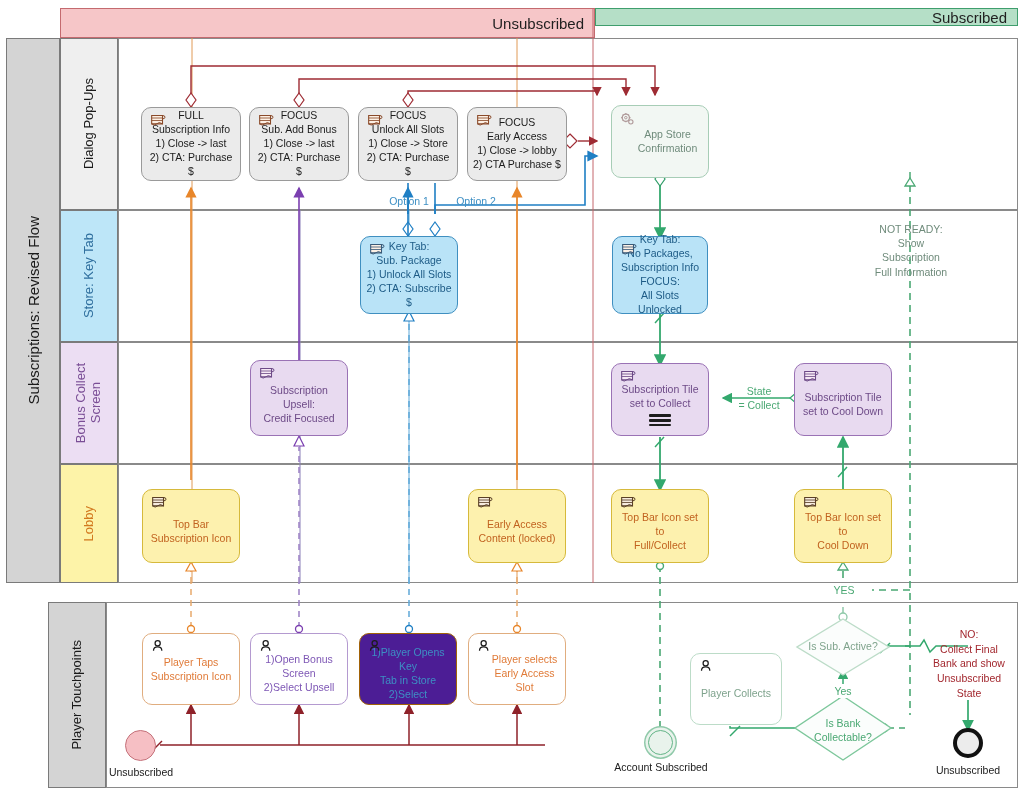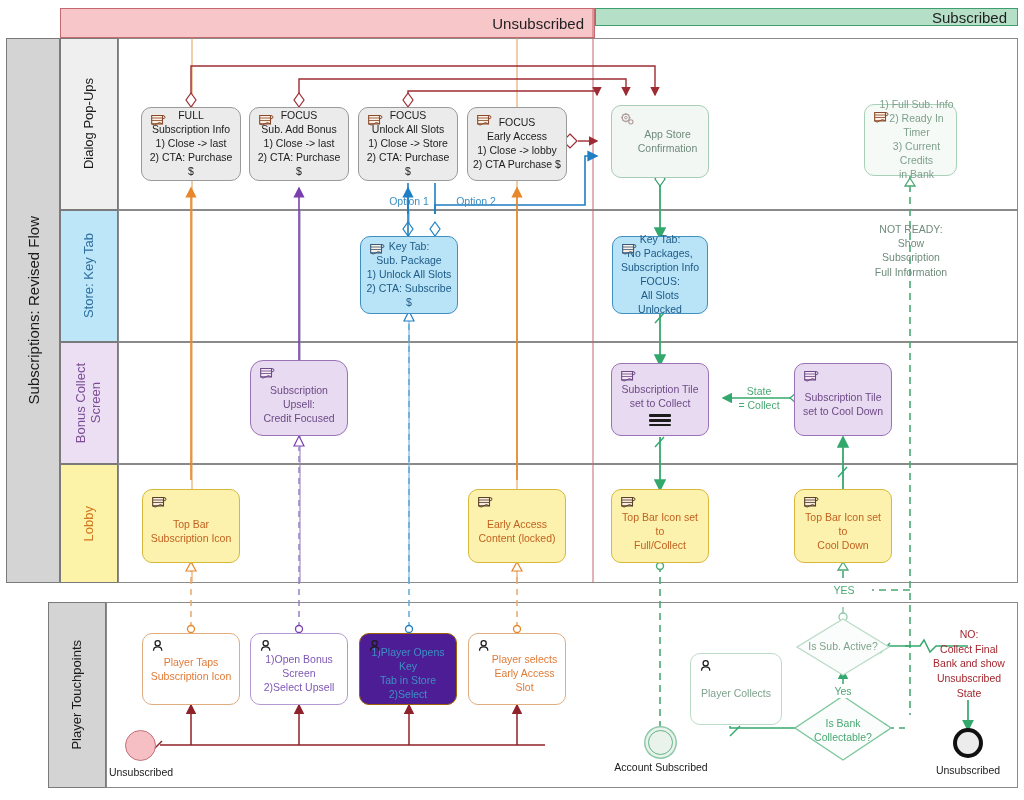--- a/index.html
+++ b/index.html
@@ -305,32 +305,20 @@
     <svg class="ico" viewBox="0 0 20 18">
       <circle cx="8" cy="8" r="4.3" fill="none" stroke="#b09a9a" stroke-width="1.5"></circle>
       <circle cx="8" cy="8" r="1.5" fill="none" stroke="#b09a9a" stroke-width="1.2"></circle>
       <path d="M8,2.4 v1.4 M8,12.2 v1.4 M2.4,8 h1.4 M12.2,8 h1.4 M4.2,4.2 l1,1 M10.8,10.8 l1,1 M11.8,4.2 l-1,1 M5.2,10.8 l-1,1" stroke="#b09a9a" stroke-width="1.4"></path>
       <circle cx="14" cy="13" r="2.6" fill="none" stroke="#b09a9a" stroke-width="1.3"></circle>
     </svg>
     <div class="txt">App Store
 Confirmation</div>
   </div>
 
-  <div class="node n-greenfaint" style="left:864px;top:104px;width:93px;height:72px;">
-    <svg class="ico" viewBox="0 0 20 18">
-      <path d="M3,3 h13 v10 h-13 z" fill="#fdf0e4" stroke="#8a4a2a" stroke-width="1.3"></path>
-      <path d="M3,6 h13 M3,9 h13" stroke="#8a4a2a" stroke-width="1"></path>
-      <path d="M16,3 q3,0 3,2 q0,2 -3,2" fill="none" stroke="#8a4a2a" stroke-width="1.2"></path>
-      <path d="M3,13 q3,3 6,0 q3,-3 7,0" fill="none" stroke="#8a4a2a" stroke-width="1.2"></path>
-    </svg>
-    <div class="txt" style="padding-left:12px;">1) Full Sub. Info
-2) Ready In Timer
-3) Current Credits
-in Bank</div>
-  </div>
 
   <div class="flab c-blue" style="left:380px;top:194px;width:58px;">Option 1</div>
   <div class="flab c-blue" style="left:447px;top:194px;width:58px;">Option 2</div>
 
   <div class="node n-blue" style="left:360px;top:236px;width:98px;height:78px;">
     <svg class="ico" viewBox="0 0 20 18">
       <path d="M3,3 h13 v10 h-13 z" fill="#fdf0e4" stroke="#3a5a78" stroke-width="1.3"></path>
       <path d="M3,6 h13 M3,9 h13" stroke="#3a5a78" stroke-width="1"></path>
       <path d="M16,3 q3,0 3,2 q0,2 -3,2" fill="none" stroke="#3a5a78" stroke-width="1.2"></path>
       <path d="M3,13 q3,3 6,0 q3,-3 7,0" fill="none" stroke="#3a5a78" stroke-width="1.2"></path>
@@ -353,21 +341,21 @@
 Subscription Info
 FOCUS:
 All Slots Unlocked</div>
   </div>
 
   <div class="flab c-gray" style="left:852px;top:222px;width:118px;">NOT READY:
 Show
 Subscription
 Full Information</div>
 
-  <div class="node n-purple" style="left:250px;top:360px;width:98px;height:76px;border-radius:13px;">
+  <div class="node n-purple" style="left:250px;top:360px;width:98px;height:76px;">
     <svg class="ico" viewBox="0 0 20 18">
       <path d="M3,3 h13 v10 h-13 z" fill="#f6e9f5" stroke="#6d4a87" stroke-width="1.3"></path>
       <path d="M3,6 h13 M3,9 h13" stroke="#6d4a87" stroke-width="1"></path>
       <path d="M16,3 q3,0 3,2 q0,2 -3,2" fill="none" stroke="#6d4a87" stroke-width="1.2"></path>
       <path d="M3,13 q3,3 6,0 q3,-3 7,0" fill="none" stroke="#6d4a87" stroke-width="1.2"></path>
     </svg>
     <div class="txt" style="margin-top:14px;">Subscription Upsell:
 Credit Focused</div>
   </div>
 

